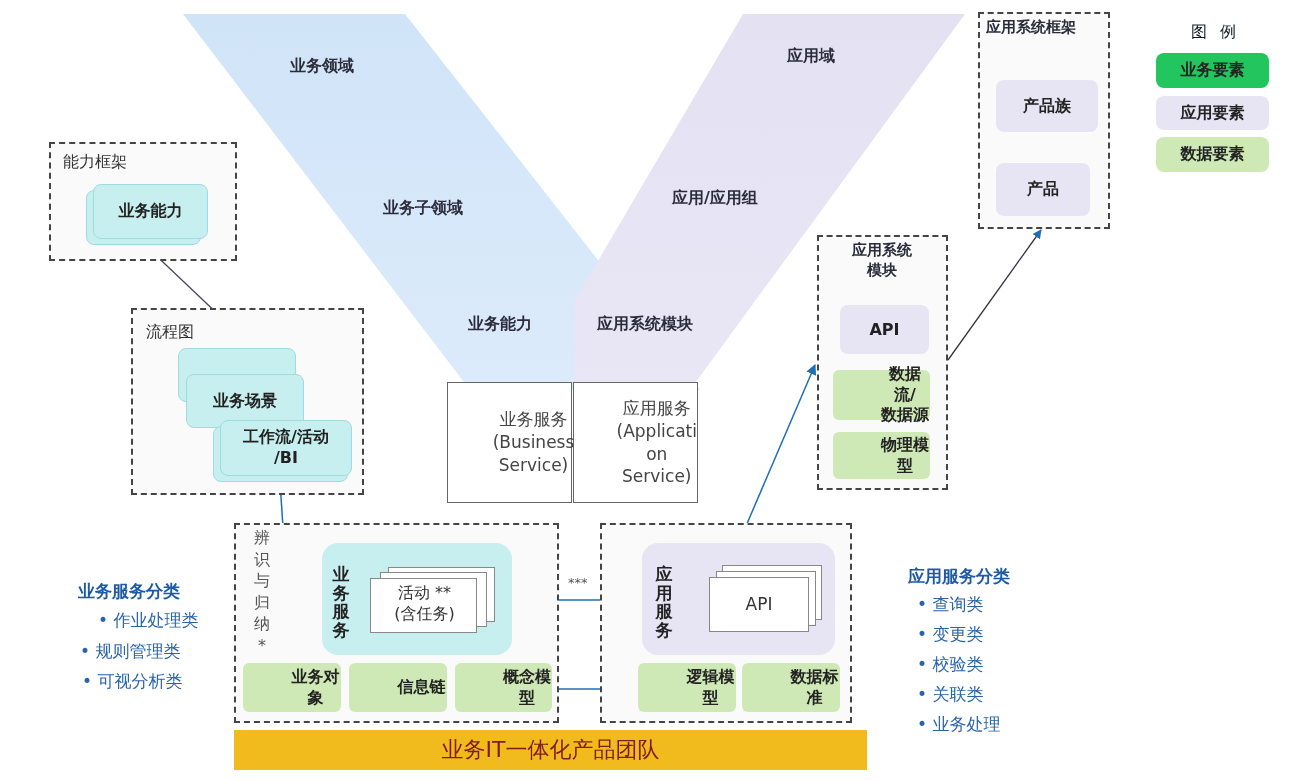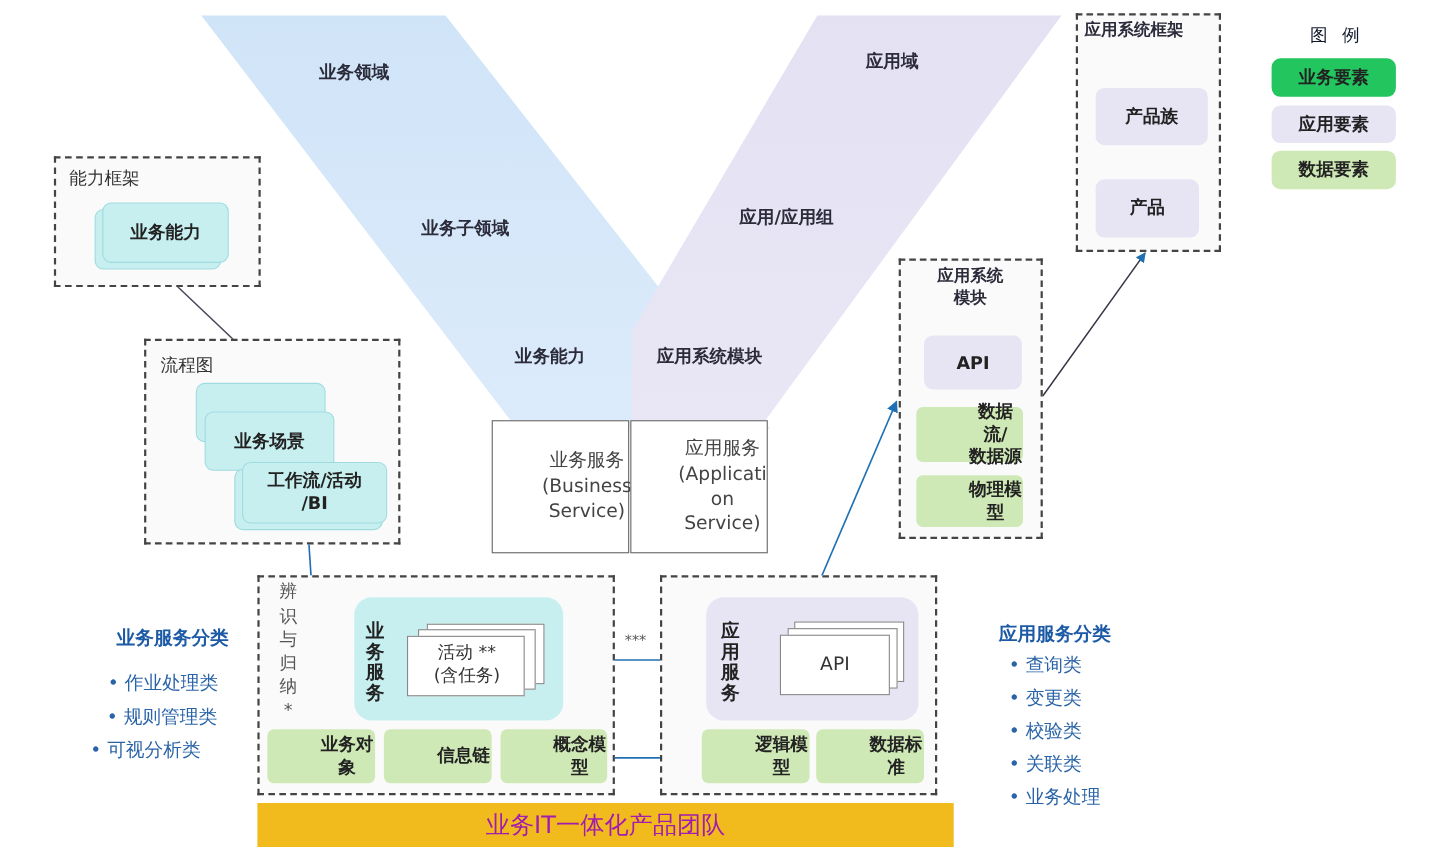--- a/index.html
+++ b/index.html
@@ -19,21 +19,21 @@
          display:flex; align-items:center; justify-content:center; font-weight:bold; font-size:16px; color:#222; text-align:center; line-height:1.3;padding-left:47px; }
   .svc { position:absolute; background:#fff; border:1.5px solid #666; box-sizing:border-box;
          display:flex; align-items:center; justify-content:center; font-size:17px; color:#444; text-align:center; line-height:1.35;padding-left:48px; }
   .vert { position:absolute; font-weight:bold; font-size:17px; color:#222; width:20px; line-height:1.1; text-align:center; }
   .vert-light { position:absolute; font-size:16px; color:#555; width:20px; line-height:1.35; text-align:center; }
   .card { position:absolute; background:#fff; border:1.2px solid #888; box-sizing:border-box; }
   .card-text { position:absolute; font-size:16px; color:#333; text-align:center; line-height:1.3; }
   .cls-title { position:absolute; font-weight:bold; font-size:17px; color:#1c5aa6; white-space:nowrap; }
   .cls-item { position:absolute; font-size:17px; color:#2a64a8; white-space:nowrap; }
   .team { position:absolute; background:#f2bb1d; display:flex; align-items:center; justify-content:center;
-          font-size:22px; color:#a21caf; }
+          font-size:22px; color:#7f1d1d; }
   .legend-title { position:absolute; font-weight:normal; font-size:16px; color:#0f172a; letter-spacing:4px; }
 </style>
 </head>
 <body>
 
 <svg class="bg" width="1316" height="780" viewBox="0 0 1316 780">
   <defs>
     <linearGradient id="gBiz" x1="0" y1="0" x2="0" y2="1">
       <stop offset="0" stop-color="#d0e4f8"></stop>
       <stop offset="1" stop-color="#dcebfb"></stop>
@@ -160,23 +160,23 @@
   <div>服</div>
   <div>务</div>
 </div>
 <div class="card" style="left:722px;top:565px;width:100px;height:55px;"></div>
 <div class="card" style="left:716px;top:571px;width:100px;height:55px;"></div>
 <div class="card" style="left:709px;top:577px;width:100px;height:55px;"></div>
 <div class="card-text" style="left:709px;top:593px;width:100px;font-size:17px;">API</div>
 <div class="dat" style="left:638px;top:663px;width:98px;height:49px;">逻辑模型</div>
 <div class="dat" style="left:742px;top:663px;width:98px;height:49px;">数据标准</div>
 
-<div class="cls-title" style="left:78px;top:568px;margin-left:28px;">业务服务分类</div>
+<div class="cls-title" style="left:78px;top:580px;">业务服务分类</div>
 <div class="cls-item" style="left:82px;top:609px;margin-left:16px;">• 作业处理类</div>
-<div class="cls-item" style="left:97px;top:640px;">• 规则管理类</div>
+<div class="cls-item" style="left:80px;top:640px;">• 规则管理类</div>
 <div class="cls-item" style="left:82px;top:670px;">• 可视分析类</div>
 
 <div class="cls-title" style="left:908px;top:565px;">应用服务分类</div>
 <div class="cls-item" style="left:917px;top:593px;">• 查询类</div>
 <div class="cls-item" style="left:917px;top:623px;">• 变更类</div>
 <div class="cls-item" style="left:917px;top:653px;">• 校验类</div>
 <div class="cls-item" style="left:917px;top:683px;">• 关联类</div>
 <div class="cls-item" style="left:917px;top:713px;">• 业务处理</div>
 
 <div class="team" style="left:234px;top:730px;width:633px;height:40px;">业务IT一体化产品团队</div>

